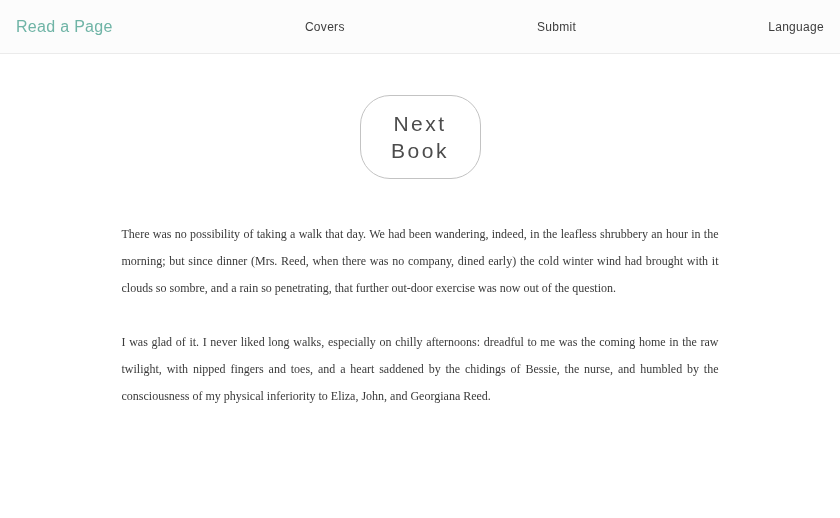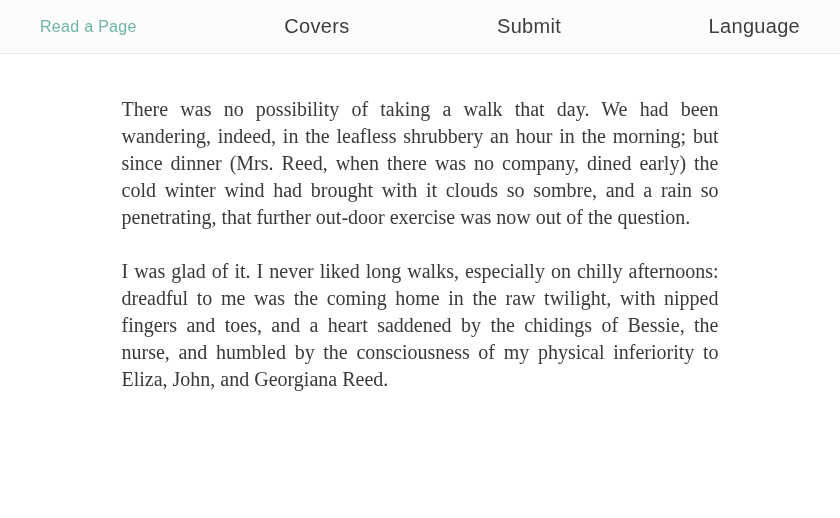--- a/index.html
+++ b/index.html
@@ -8,34 +8,34 @@
     height: 518px;
     background: #ffffff;
     overflow: hidden;
     font-family: "Liberation Sans", sans-serif;
   }
   .topnav {
     display: flex;
     justify-content: space-between;
     align-items: center;
     height: 54px;
-    padding: 0 40px;
+    padding: 0 16px;
     background: var(--header-bg, #fcfcfc);
     border-bottom: 1px solid var(--header-border, #ebebeb);
   }
   .brand {
     color: var(--accent, #6fb4a6);
     font-size: 16px;
     letter-spacing: 0.3px;
     text-decoration: none;
     cursor: pointer;
   }
   .nav-link {
     color: var(--nav-text, #3e3e3e);
-    font-size: 20px;
+    font-size: 12px;
     letter-spacing: 0.3px;
     text-decoration: none;
     cursor: pointer;
   }
   .next-book {
     display: block;
     margin: 41px auto 0 auto;
     width: 121px;
     height: 84px;
     background: #ffffff;
@@ -47,36 +47,37 @@
     line-height: 27px;
     letter-spacing: 2.5px;
     text-align: center;
     cursor: pointer;
     padding: 0;
   }
   .excerpt {
     width: 597px;
     margin: 42px auto 0 auto;
     font-family: "Liberation Serif", serif;
-    font-size: 20px;
+    font-size: 12px;
     line-height: 27px;
     color: var(--body-text, #3a3a3a);
     text-align: justify;
   }
   .excerpt p { margin-bottom: 27px; }
 </style>
 </head>
 <body>
 
 <header class="topnav">
   <a class="brand">Read a Page</a>
   <a class="nav-link">Covers</a>
   <a class="nav-link">Submit</a>
   <a class="nav-link">Language</a>
 </header>
 
 <main>
+  <button class="next-book">Next Book</button>
 
   <article class="excerpt">
     <p>There was no possibility of taking a walk that day. We had been wandering, indeed, in the leafless shrubbery an hour in the morning; but since dinner (Mrs. Reed, when there was no company, dined early) the cold winter wind had brought with it clouds so sombre, and a rain so penetrating, that further out-door exercise was now out of the question.</p>
     <p>I was glad of it. I never liked long walks, especially on chilly afternoons: dreadful to me was the coming home in the raw twilight, with nipped fingers and toes, and a heart saddened by the chidings of Bessie, the nurse, and humbled by the consciousness of my physical inferiority to Eliza, John, and Georgiana Reed.</p>
   </article>
 </main>
 
 </body></html>

